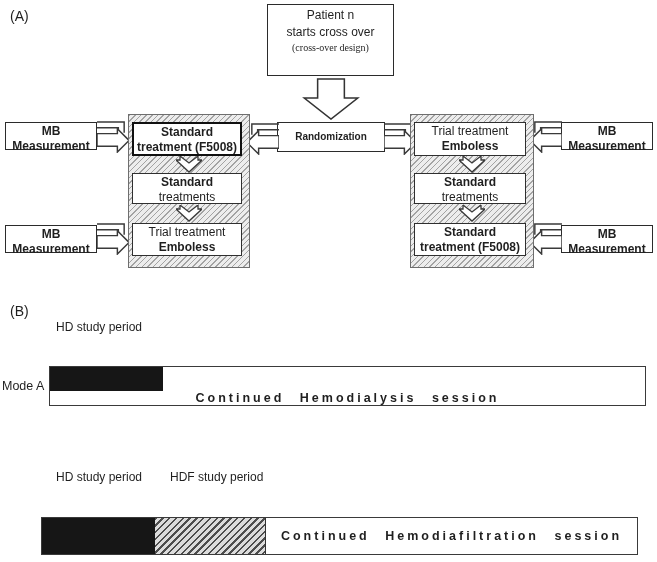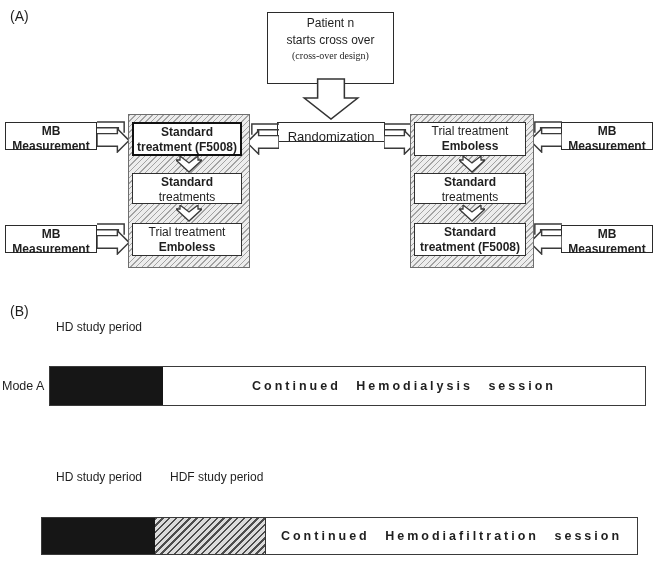--- a/index.html
+++ b/index.html
@@ -4,23 +4,23 @@
 <style>
   html,body{margin:0;padding:0;background:#fff;}
   .canvas{
     position:relative;width:657px;height:562px;background:#ffffff;
     font-family:"Liberation Sans",sans-serif;color:#1f1f1f;overflow:hidden;
   }
   .abs{position:absolute;}
   .panel-label{font-size:14px;}
   
   .box{background:#fff;border:1.4px solid #2b2b2b;text-align:center;box-sizing:border-box;}
-  .patient-box{left:267px;top:12px;width:127px;height:72px;font-size:12px;line-height:16.5px;padding-top:2px;}
+  .patient-box{left:267px;top:4px;width:127px;height:72px;font-size:12px;line-height:16.5px;padding-top:2px;}
   .patient-serif{font-family:Liberation Serif, serif;font-size:10px;}
-  .random-box{left:277px;top:122px;width:108px;height:20px;line-height:27px;font-weight:normal;font-size:13px;}
+  .random-box{left:277px;top:122px;width:108px;height:30px;line-height:27px;font-weight:bold;font-size:10px;}
   .mb-box{width:92px;height:28px;font-weight:bold;font-size:12px;line-height:15px;padding-top:1px;border-width:1.2px;}
   .seq-container{top:114px;height:154px;box-sizing:border-box;border:1px solid #6e6e6e;
     background:repeating-linear-gradient(135deg,#a3a3a3 0 1px,#ededed 1px 4px);}
   .seq-left{left:128px;width:122px;}
   .seq-right{left:410px;width:124px;}
   .inner-box{position:absolute;left:3px;right:7px;background:#fff;border:1.2px solid #2f2f2f;
     text-align:center;font-size:12px;line-height:14.5px;box-sizing:border-box;padding-top:1px;}
   .inner-box.thick{border:2.5px solid #101010;}
   .b{font-weight:bold;}
   .ib1{top:7px;height:34px;}
@@ -150,21 +150,21 @@
       <div class="b">Standard</div>
       <div class="b">treatment (F5008)</div>
     </div>
   </div>
 
   <div class="abs panel-label" style="left:10px;top:303px;">(B)</div>
 
   <div class="abs period-label" style="left:56px;top:320px;">HD study period</div>
 
   <div class="abs mode-label" style="left:2px;top:366px;width:46px;height:40px;line-height:40px;">Mode A</div>
-  <div class="abs bar" style="left:49px;top:366px;width:597px;height:40px;">
+  <div class="abs bar" style="left:49px;top:366px;width:597px;height:40px;flex-direction:column;">
     <div class="seg seg-black" style="width:113px;"></div>
     <div class="seg seg-white">Continued  Hemodialysis  session</div>
   </div>
 
   <div class="abs period-label" style="left:56px;top:470px;">HD study period</div>
   <div class="abs period-label" style="left:170px;top:470px;">HDF study period</div>
 
   <div class="abs mode-label" style="left:2px;top:517px;width:46px;height:38px;line-height:38px;margin-left:48px;">Mode B</div>
   <div class="abs bar" style="left:41px;top:517px;width:597px;height:38px;">
     <div class="seg seg-black" style="width:113px;"></div>

